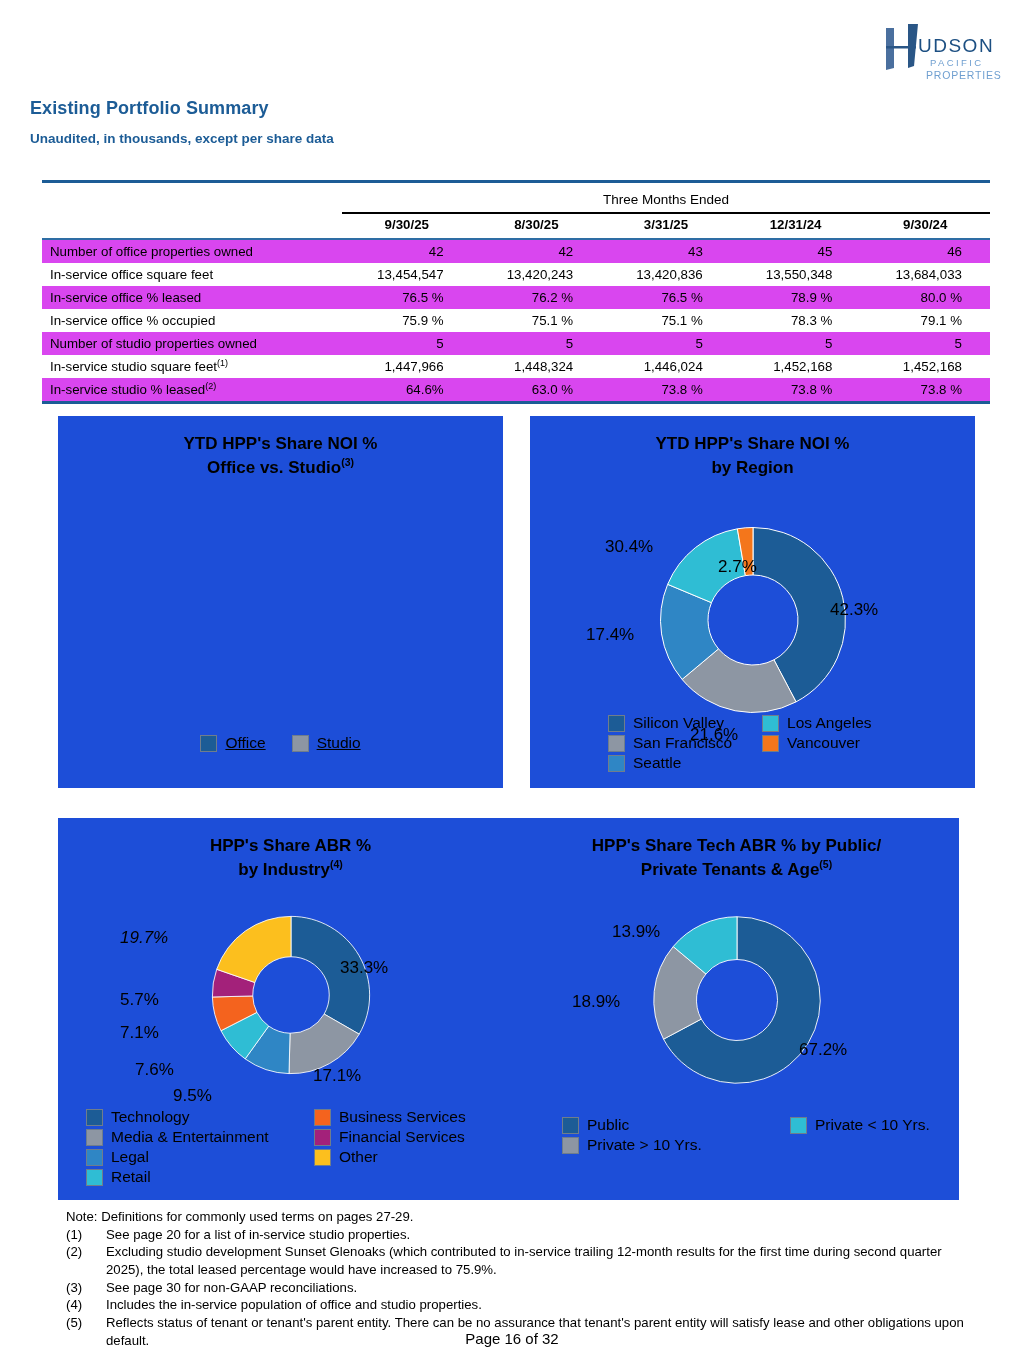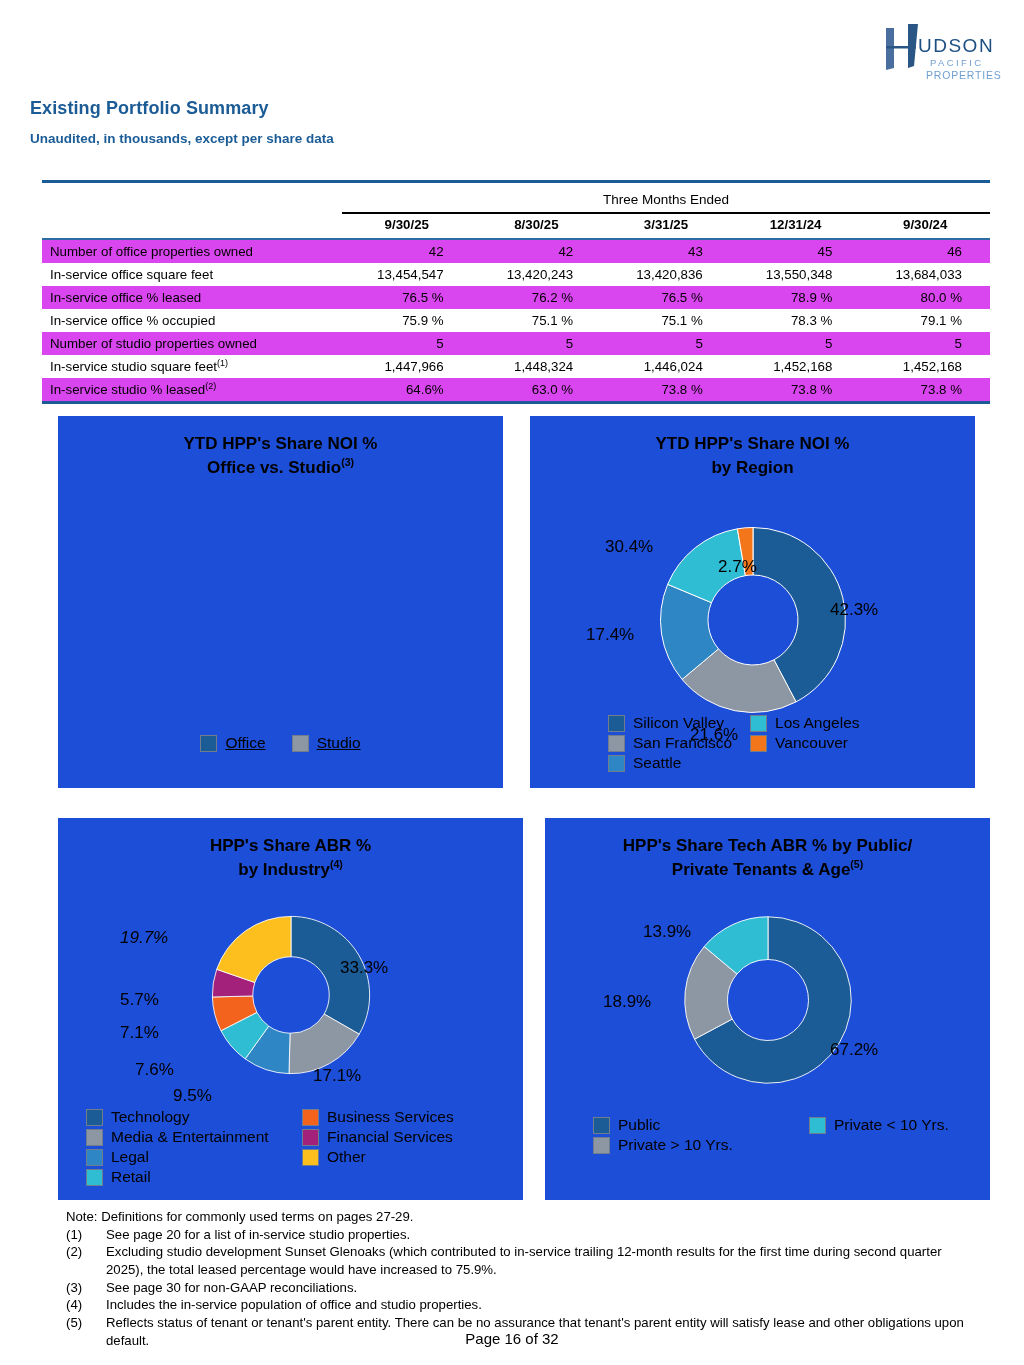--- a/index.html
+++ b/index.html
@@ -106,21 +106,21 @@
   sup { font-size: 9px; vertical-align: super; line-height: 0; }
 
   
   .panel {
     position: absolute;
     background: #1d4ed8;
   }
   #panel-noi-office    { left: 58px;  top: 416px;  width: 445px; height: 372px; }
   #panel-noi-region    { left: 530px; top: 416px;  width: 445px; height: 372px; }
   #panel-abr-industry  { left: 58px;  top: 818px;  width: 465px; height: 382px; }
-  #panel-abr-tech      { left: 545px; top: 818px;  width: 445px; height: 382px; }
+  #panel-abr-tech      { left: 514px; top: 818px;  width: 445px; height: 382px; }
 
   .chart-title {
     text-align: center;
     font-size: 17px;
     font-weight: bold;
     line-height: 1.42;
     padding-top: 16px;
     color: #000;
   }
   .chart-title sup { font-size: 10.5px; }
@@ -132,21 +132,21 @@
     position: absolute;
     font-size: 17px;
     color: #000;
     white-space: nowrap;
   }
 
   
   .legend {
     position: absolute;
     display: grid;
-    gap: 2px 18px;
+    gap: 2px 30px;
     font-size: 15.5px;
   }
   .legend-item {
     display: flex;
     align-items: center;
     gap: 8px;
     white-space: nowrap;
   }
   .swatch {
     width: 17px;

